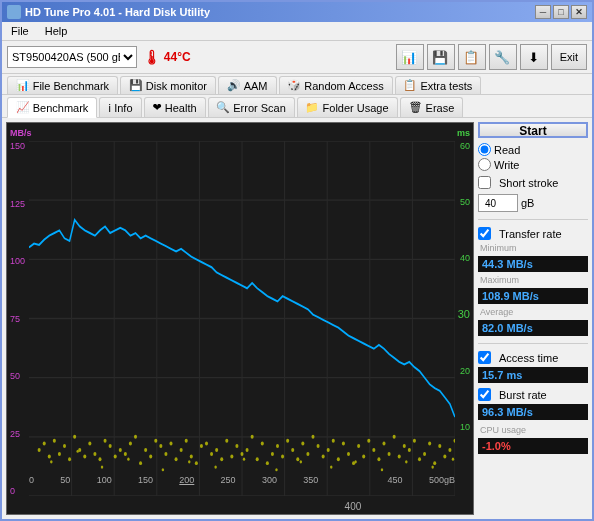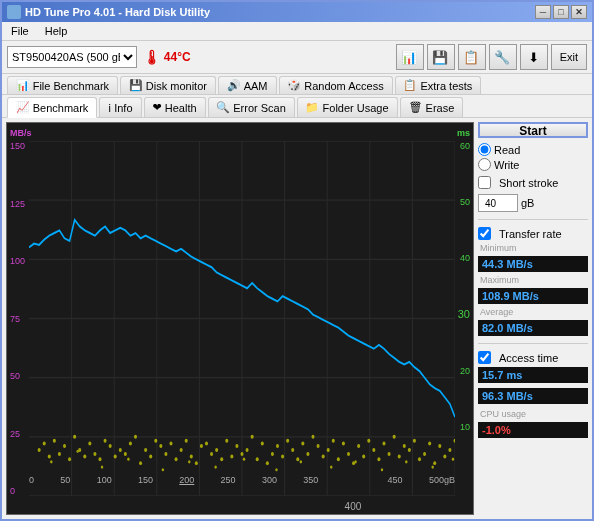--- a/index.html
+++ b/index.html
@@ -355,20 +355,24 @@
 
       <div class="stat-section">
         <label class="checkbox-label">
           <input type="checkbox" checked="" style="">
           <span>Access time</span>
         </label>
         <div class="stat-value">15.7 ms</div>
       </div>
 
       <div class="stat-section">
+        <label class="checkbox-label">
+          <input type="checkbox" checked="" style="">
+          <span>Burst rate</span>
+        </label>
         <div class="stat-value">96.3 MB/s</div>
       </div>
 
       <div class="stat-section">
         <div style="font-size:9px;color:#999;margin-left:2px;">CPU usage</div>
         <div class="stat-value red">-1.0%</div>
       </div>
     </div>
   </div>
 </div>

